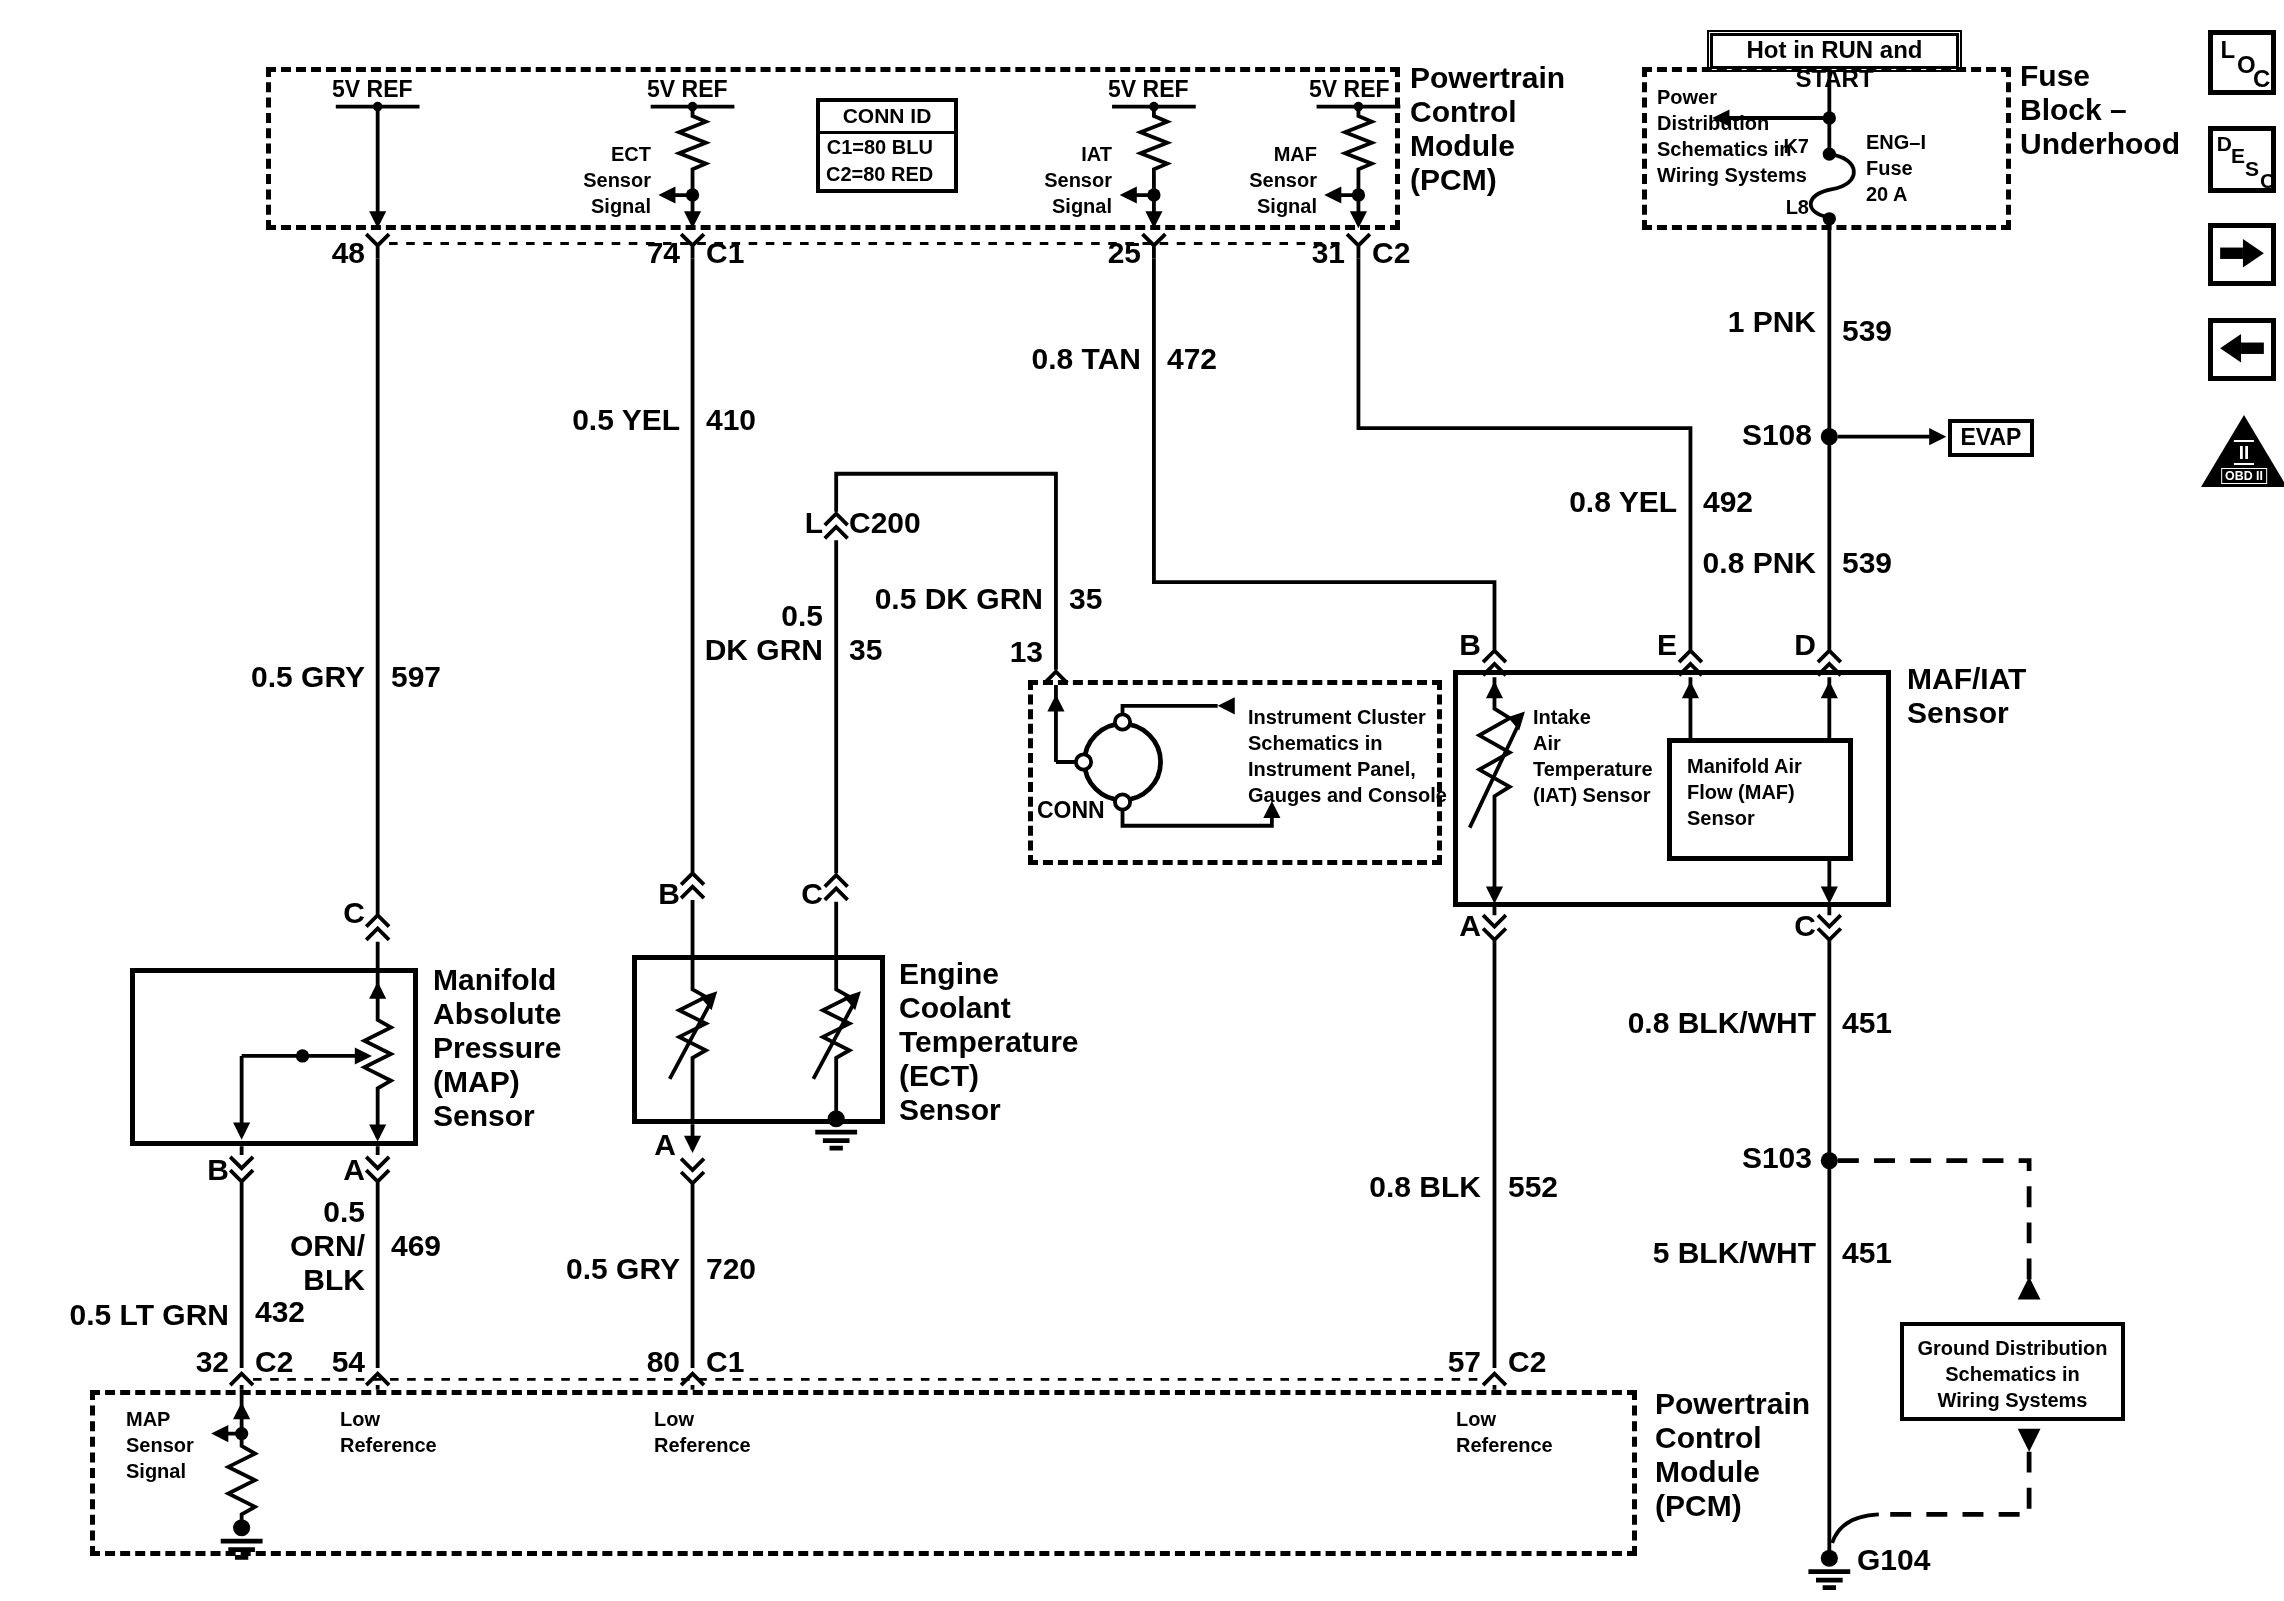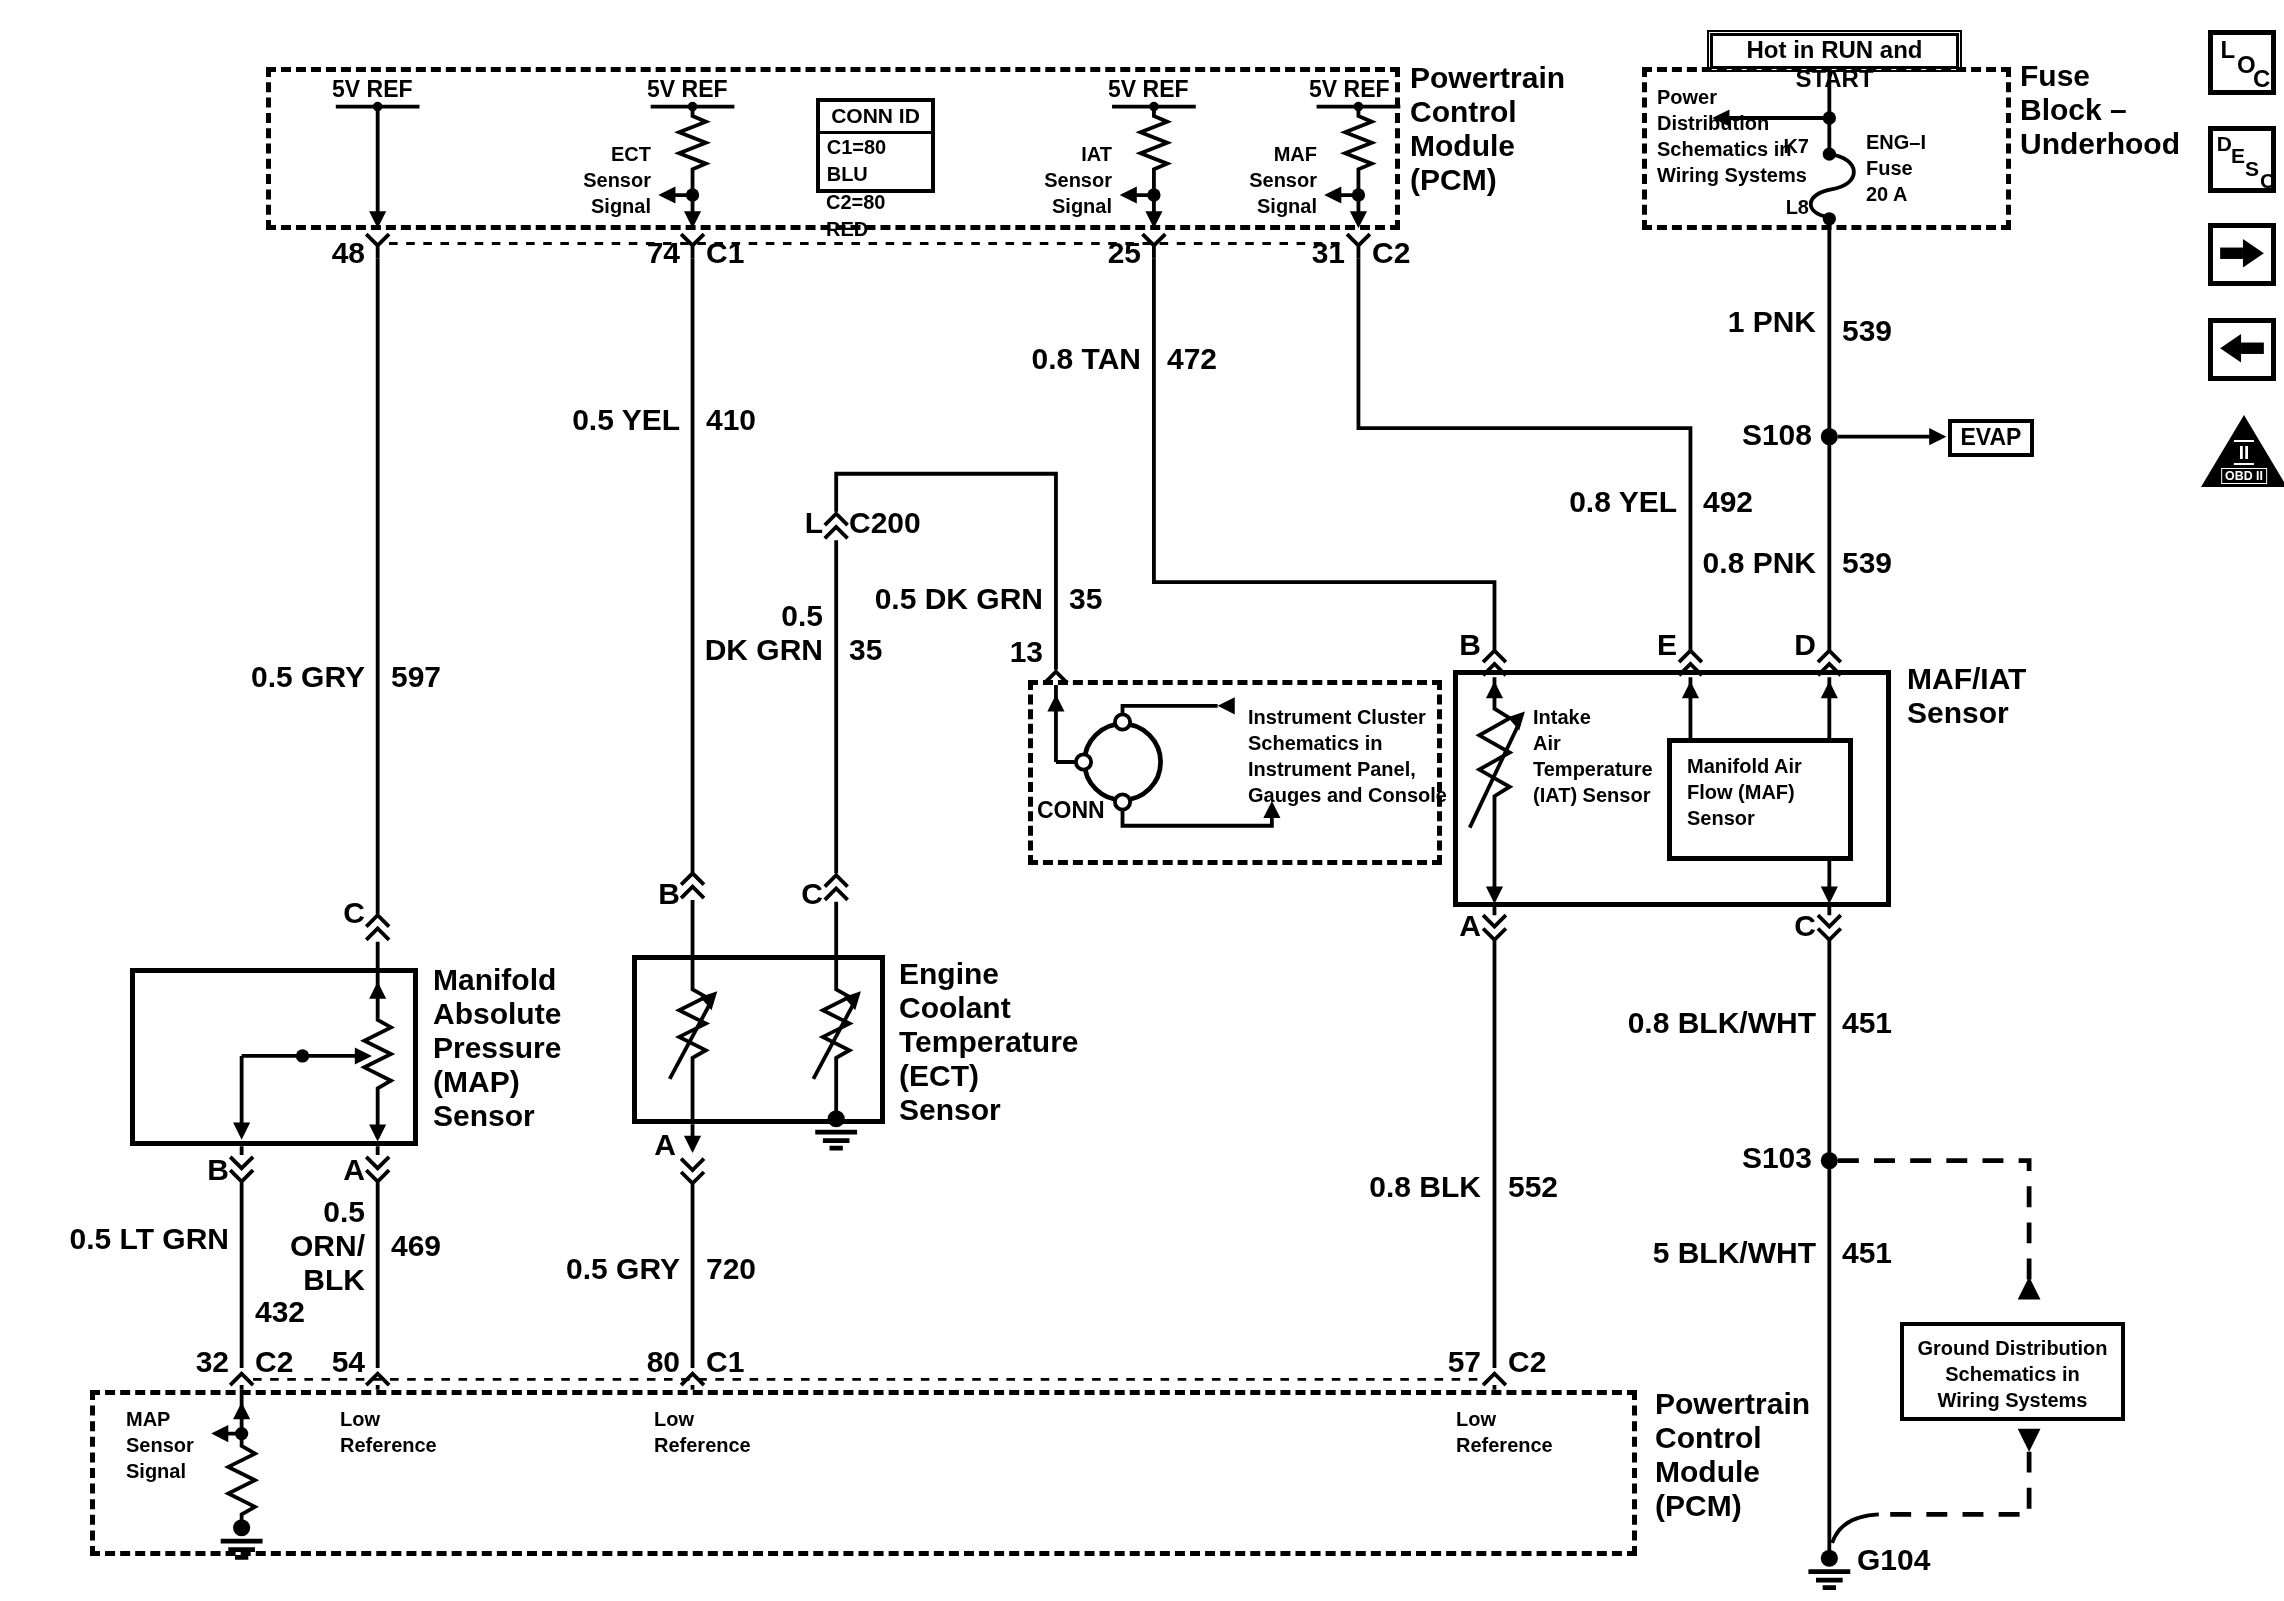--- a/index.html
+++ b/index.html
@@ -164,21 +164,21 @@
       <polygon points="2133,1342 2121,1366 2145,1366"></polygon>
         <polygon points="2121,1502 2145,1502 2133,1526"></polygon>
     </g>
   </svg>
 
   <div class="dashbox" style="left:266px;top:67px;width:1134px;height:163px"></div>
   <div class="dashbox" style="left:1642px;top:67px;width:369px;height:163px"></div>
   <div class="abs" style="left:1710px;top:33px;width:249px;height:36px;border:3.8px solid #000;outline:2.9px solid #000;outline-offset:1.9px;box-sizing:border-box;text-align:center">
     <span style="font-size:24px;line-height:28.5px">Hot in RUN and START</span>
   </div>
-  <div class="solidbox" style="left:816px;top:98px;width:119px;height:95px;border-width:4.8px">
+  <div class="solidbox" style="left:816px;top:98px;width:142px;height:95px;border-width:4.8px">
     <div style="text-align:center;font-size:21px;line-height:28.5px;border-bottom:3.8px solid #000">CONN ID</div>
     <div style="font-size:20px;line-height:27.6px;padding-left:6.7px">C1=80 BLU</div>
     <div style="font-size:20px;line-height:27.6px;padding-left:6px">C2=80 RED</div>
   </div>
   <div class="abs" style="left:1948px;top:419px;width:86px;height:38px;border:4.8px solid #000;box-sizing:border-box;text-align:center">
     <span style="font-size:23px;line-height:28.5px">EVAP</span>
   </div>
   <div class="solidbox" style="left:130px;top:968px;width:288px;height:178px"></div>
   <div class="solidbox" style="left:632px;top:955px;width:253px;height:169px"></div>
   <div class="solidbox" style="left:1453px;top:670px;width:438px;height:237px"></div>
@@ -348,21 +348,21 @@
   <div class="lbl" style="right:1609px;top:1128px">A</div>
 
   <div class="lbl ra" style="right:1920px;top:1195px">
     <div>0.5</div>
       <div>ORN/</div>
       <div>BLK</div>
   </div>
   <div class="lbl" style="left:391px;top:1229px">469</div>
   <div class="lbl" style="right:1605px;top:1252px">0.5 GRY</div>
   <div class="lbl" style="left:706px;top:1252px">720</div>
-  <div class="lbl" style="right:2056px;top:1222px">0.5 LT GRN</div>
+  <div class="lbl" style="right:2056px;top:1298px">0.5 LT GRN</div>
   <div class="lbl" style="left:255px;top:1295px">432</div>
   <div class="lbl" style="right:804px;top:1170px">0.8 BLK</div>
   <div class="lbl" style="left:1508px;top:1170px">552</div>
   <div class="lbl" style="right:469px;top:1006px">0.8 BLK/WHT</div>
   <div class="lbl" style="left:1842px;top:1006px">451</div>
   <div class="lbl" style="right:473px;top:1141px">S103</div>
   <div class="lbl" style="right:469px;top:1236px">5 BLK/WHT</div>
   <div class="lbl" style="left:1842px;top:1236px">451</div>
   <div class="lbl" style="left:1857px;top:1543px">G104</div>
 

